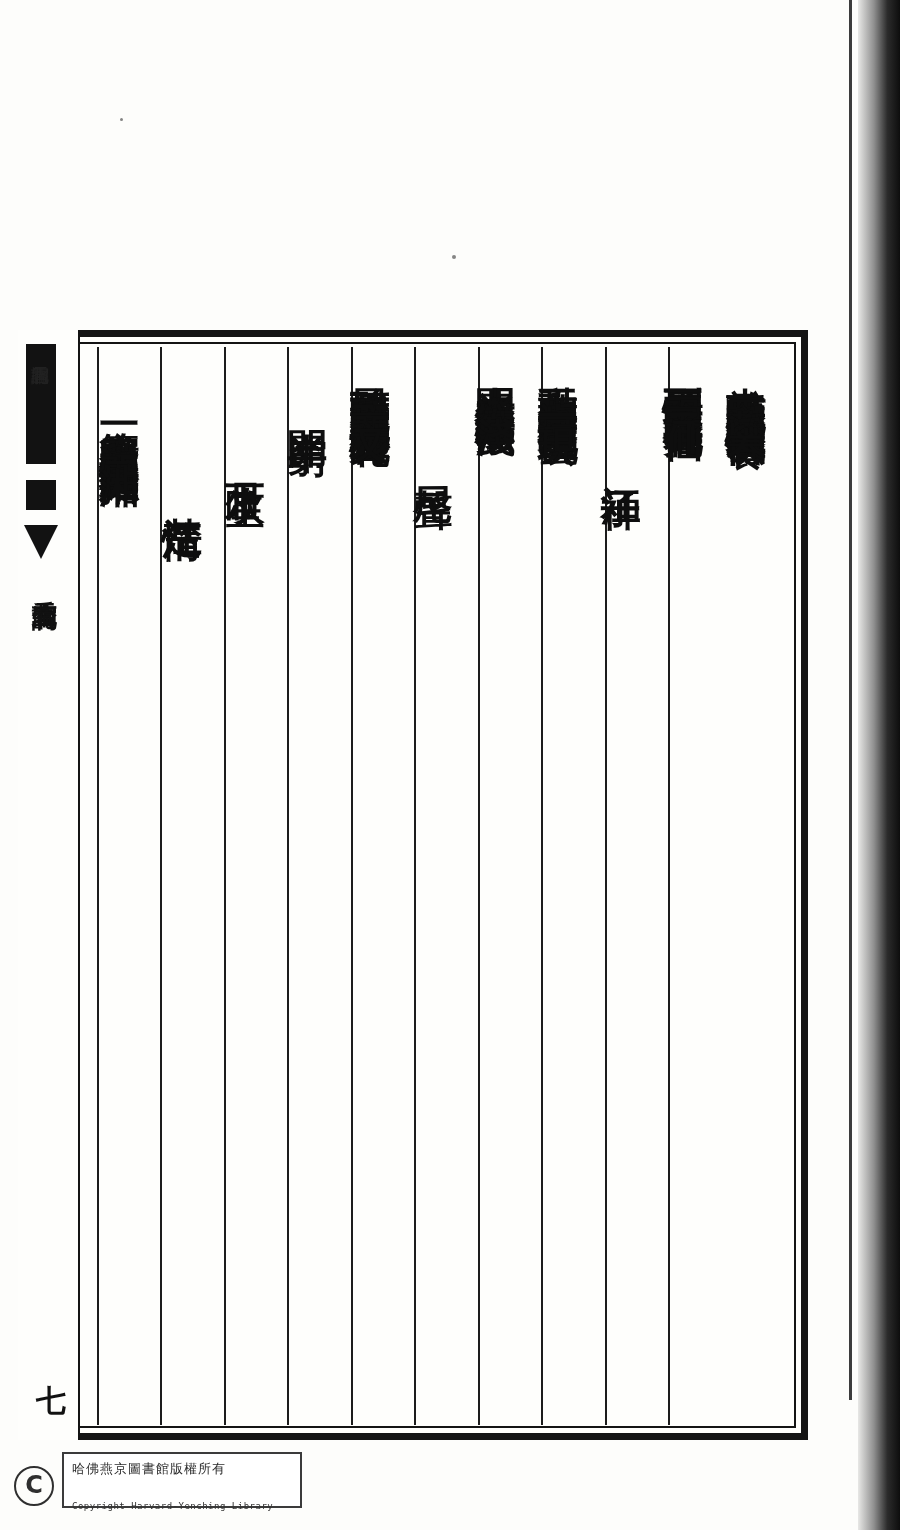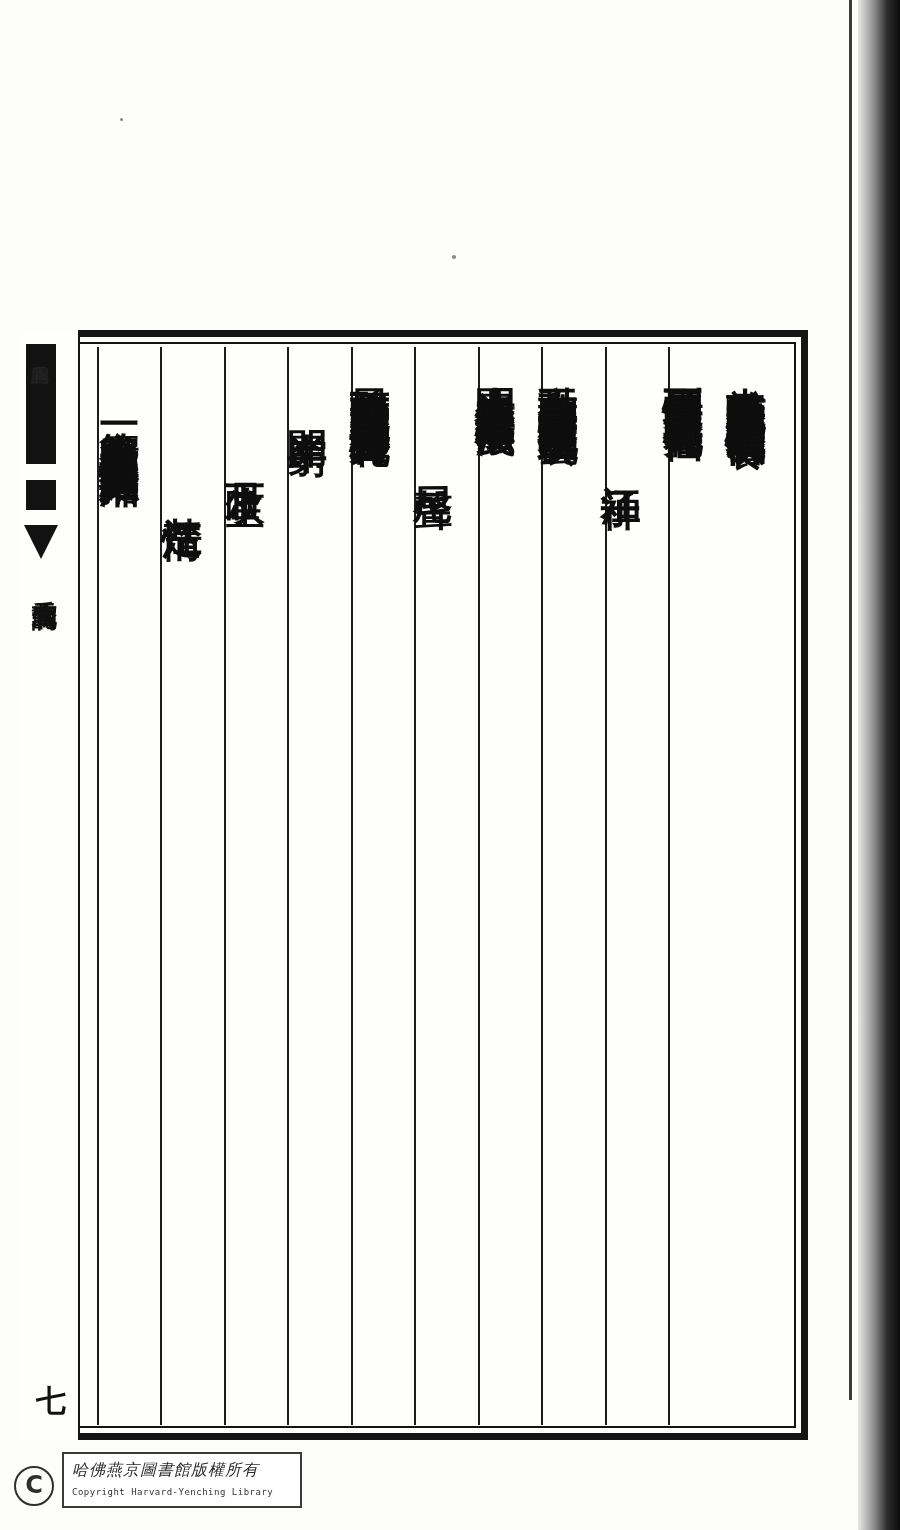--- a/index.html
+++ b/index.html
@@ -184,32 +184,31 @@
     top: 1452px;
     width: 240px;
     height: 56px;
     border: 2px solid #3b3b3b;
     box-sizing: border-box;
     padding: 6px 8px;
     background: #fff;
   }
   .stamp-cn {
     font-family: "DejaVu Serif", serif;
-    font-size: 16px;
+    font-size: 13px;
     letter-spacing: 1px;
     color: #2c2c2c;
     white-space: nowrap;
-    font-style: italic;
   }
   .stamp-en {
     font-family: "DejaVu Sans Mono", monospace;
     font-size: 9px;
     letter-spacing: .5px;
     color: #333;
-    margin-top: 6px;
+    margin-top: 23px;
     white-space: nowrap;
   }
   .copyright-c {
     position: absolute;
     left: 14px;
     top: 1466px;
     width: 36px;
     height: 36px;
     border: 2px solid #2f2f2f;
     border-radius: 50%;

